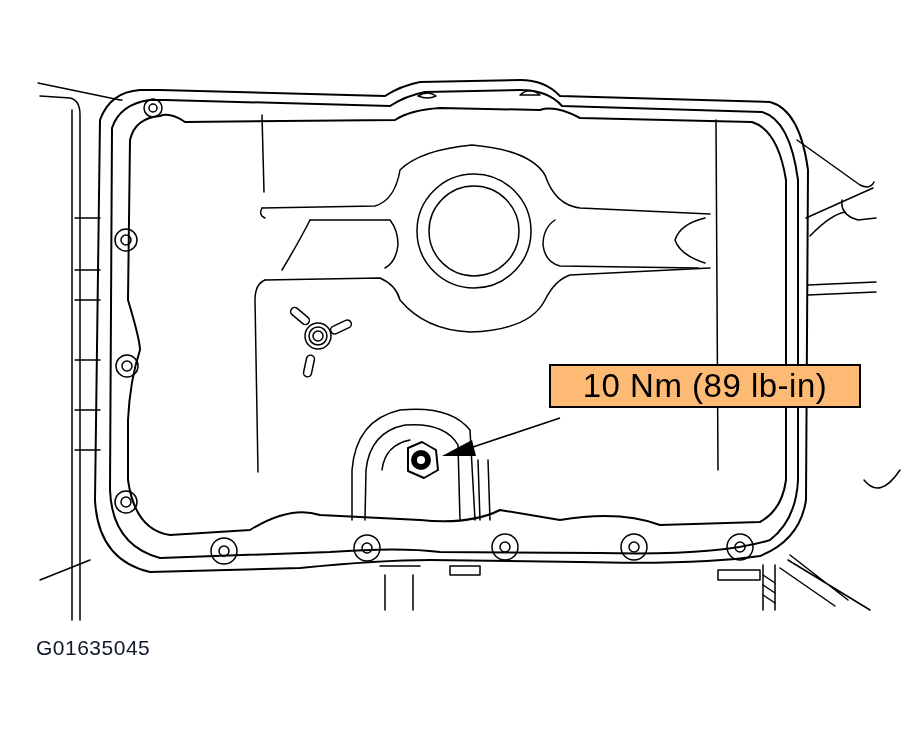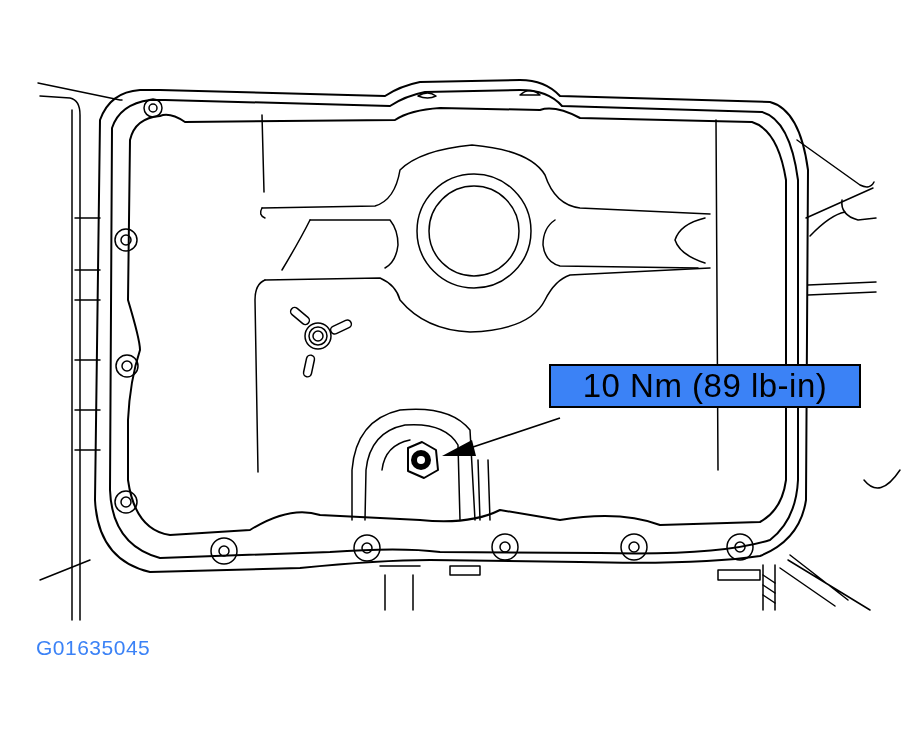--- a/index.html
+++ b/index.html
@@ -23,36 +23,36 @@
     }
     .ln { fill: none; stroke: #000; stroke-width: 2; stroke-linecap: round; stroke-linejoin: round; }
     .thin { fill: none; stroke: #000; stroke-width: 1.5; stroke-linecap: round; stroke-linejoin: round; }
     .torque-label {
       position: absolute;
       left: 549px;
       top: 364px;
       width: 312px;
       height: 44px;
       border: 2px solid #000;
-      background: #3b82f6;
+      background: #fdba74;
       box-sizing: border-box;
       display: flex;
       align-items: center;
       justify-content: center;
       font-size: 33px;
       color: #000;
       letter-spacing: 0.5px;
       white-space: nowrap;
     }
     .figure-id {
       position: absolute;
       left: 36px;
       top: 636px;
       font-size: 21px;
-      color: #3b82f6;
+      color: #0f172a;
       letter-spacing: 0.5px;
     }
   </style>
 </head>
 <body>
 
 <svg id="diagram" viewBox="0 0 914 731" xmlns="http://www.w3.org/2000/svg">
 
   <g>
     <path class="thin" d="M38,83 L120,100 L122,100"></path>

